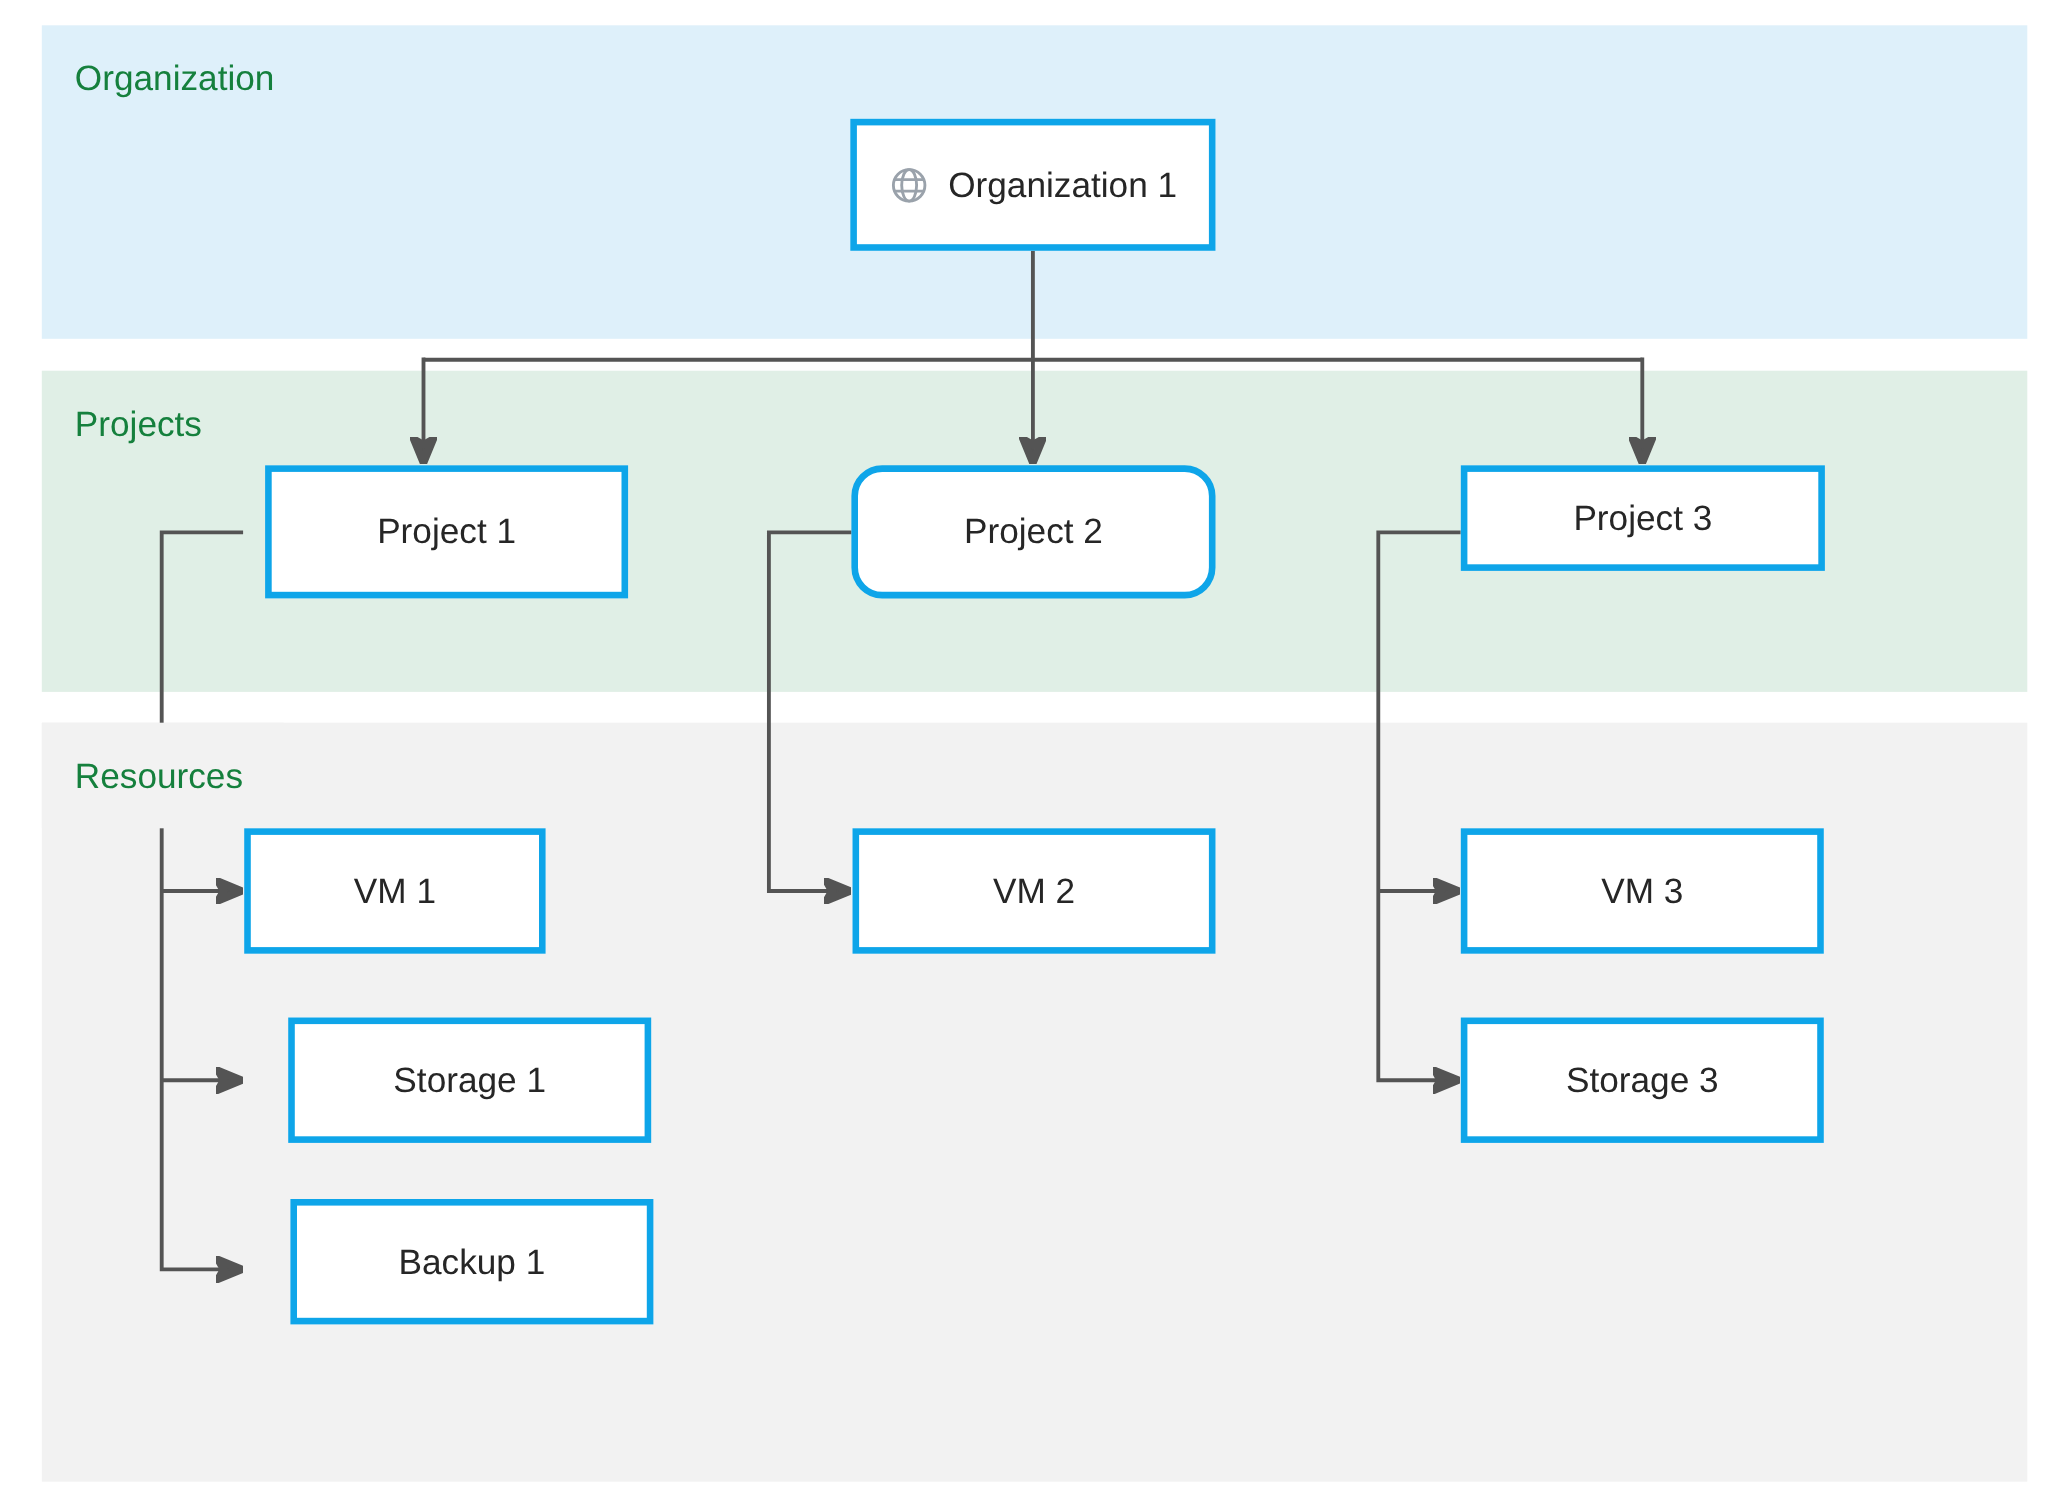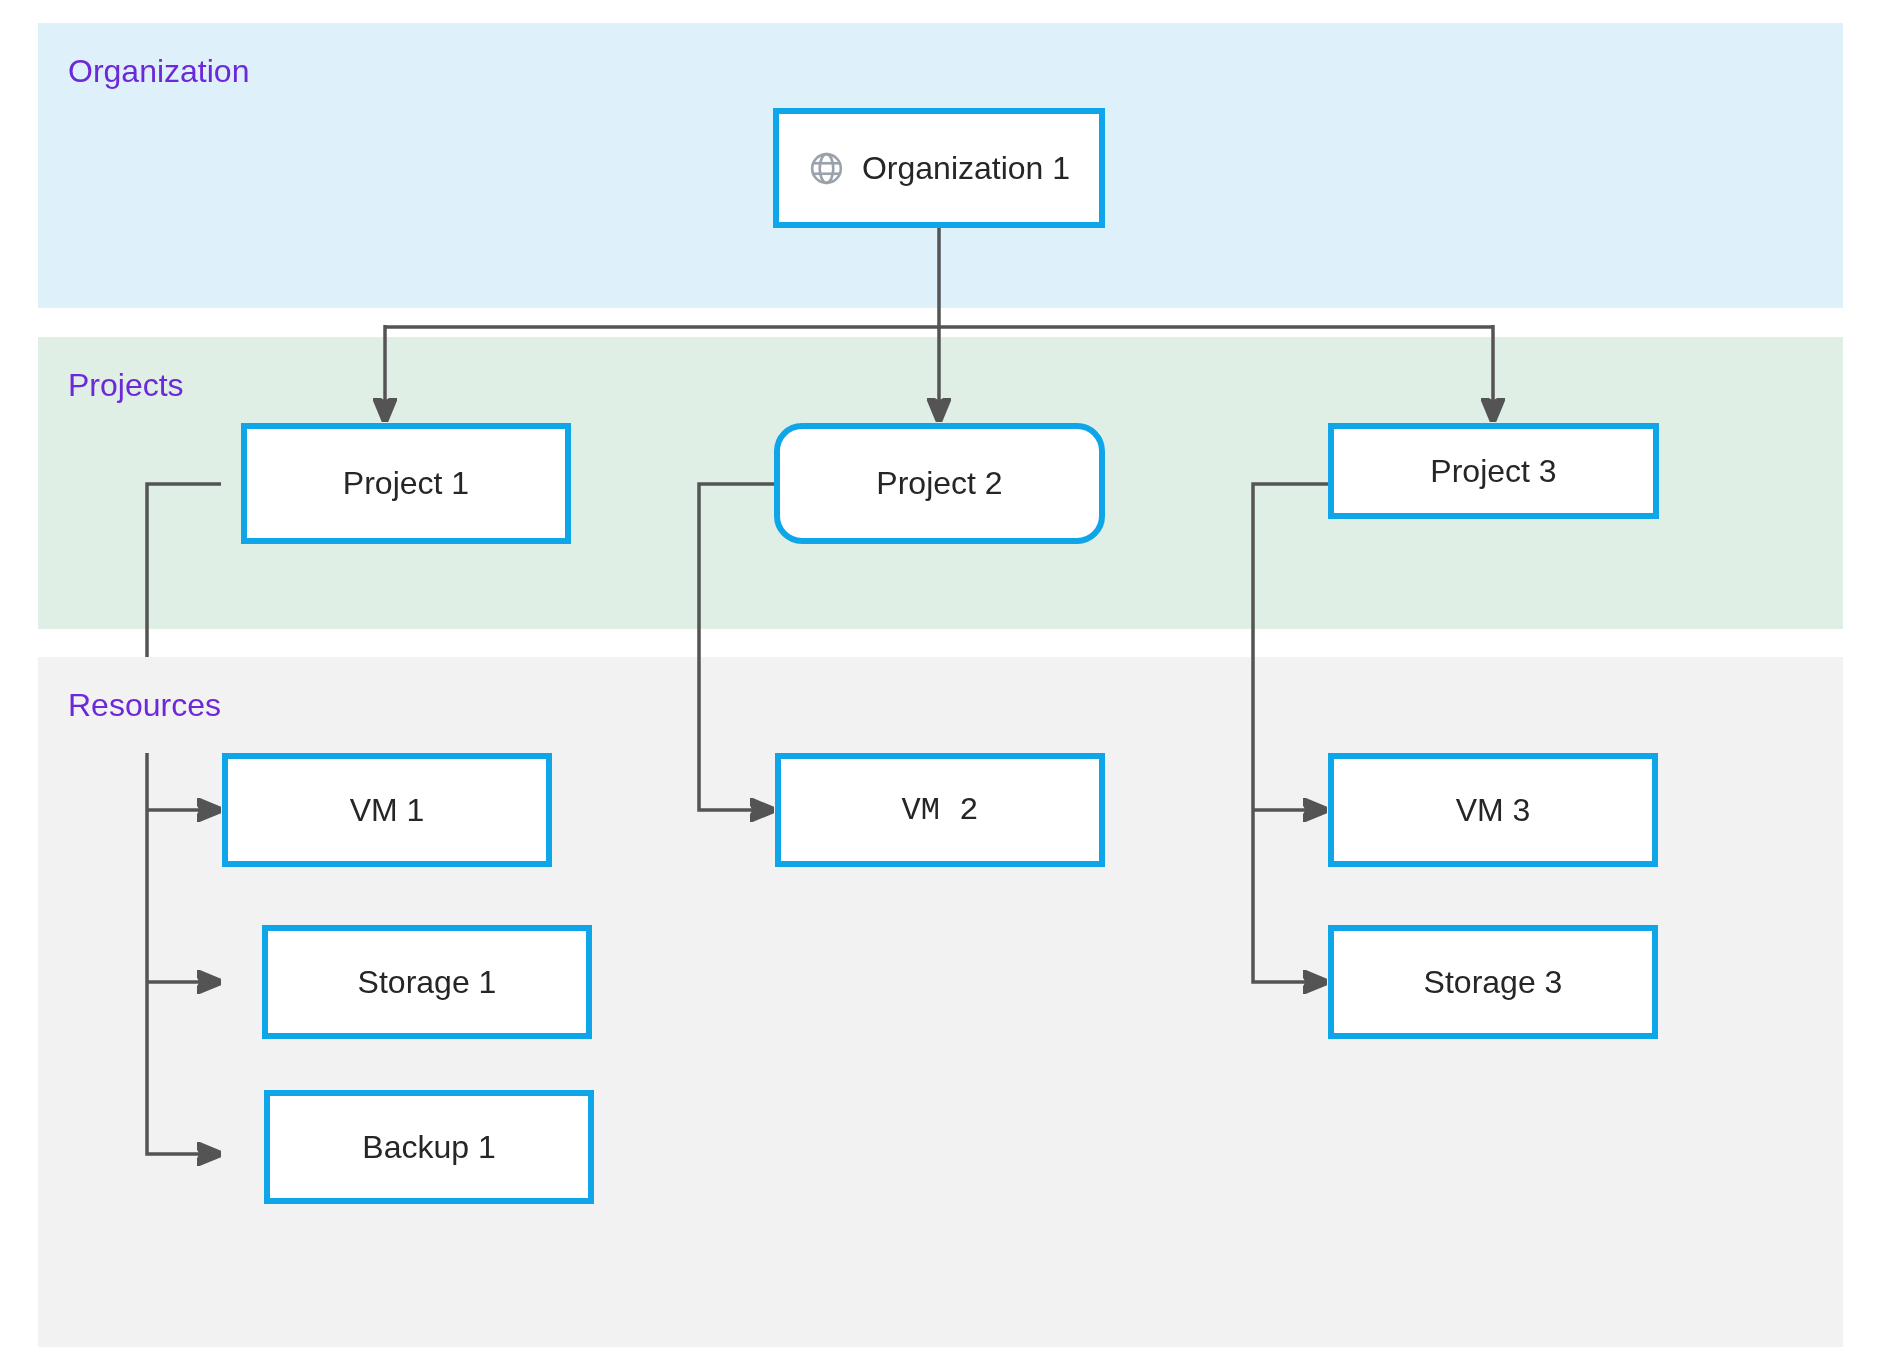--- a/index.html
+++ b/index.html
@@ -28,21 +28,21 @@
   .band-label {
     position: absolute;
     left: 38px;
     height: 96px;
     width: 220px;
     display: flex;
     align-items: center;
     padding-left: 30px;
     box-sizing: border-box;
     font-size: 32px;
-    color: #6d28d9;
+    color: #15803d;
     z-index: 3;
     white-space: nowrap;
   }
   .band-label-organization { top: 23px; }
   .band-label-projects     { top: 337px; }
   
   .band-label-resources    { top: 657px; background: #f2f2f2; }
 
   .connectors {
     position: absolute;
@@ -68,24 +68,24 @@
     gap: 17px;
     font-size: 32px;
     color: #262626;
     z-index: 4;
     white-space: nowrap;
   }
   .node-organization1 { left: 773px;  top: 108px;  width: 332px; height: 120px; }
   .node-project1      { left: 221px;  top: 423px;  width: 330px; height: 121px; margin-left: 20px; }
   .node-project2      { left: 774px;  top: 423px;  width: 331px; height: 121px; border-radius: 28px; }
   .node-project3      { left: 1328px; top: 423px;  width: 331px; height: 96px; }
-  .node-vm1           { left: 222px;  top: 753px;  width: 330px; height: 114px; }
+  .node-vm1           { left: 222px;  top: 753px;  width: 274px; height: 114px; }
   .node-storage1      { left: 222px;  top: 925px;  width: 330px; height: 114px; margin-left: 40px; }
   .node-backup1       { left: 222px;  top: 1090px; width: 330px; height: 114px; margin-left: 42px; }
-  .node-vm2           { left: 775px;  top: 753px;  width: 330px; height: 114px; font-family: Liberation Mono, monospace; }
+  .node-vm2           { left: 775px;  top: 753px;  width: 330px; height: 114px; }
   .node-vm3           { left: 1328px; top: 753px;  width: 330px; height: 114px; }
   .node-storage3      { left: 1328px; top: 925px;  width: 330px; height: 114px; }
 
   .globe {
     width: 37px;
     height: 37px;
     flex: 0 0 auto;
   }
   .globe circle, .globe ellipse, .globe line {
     stroke: #9aa2ab;

